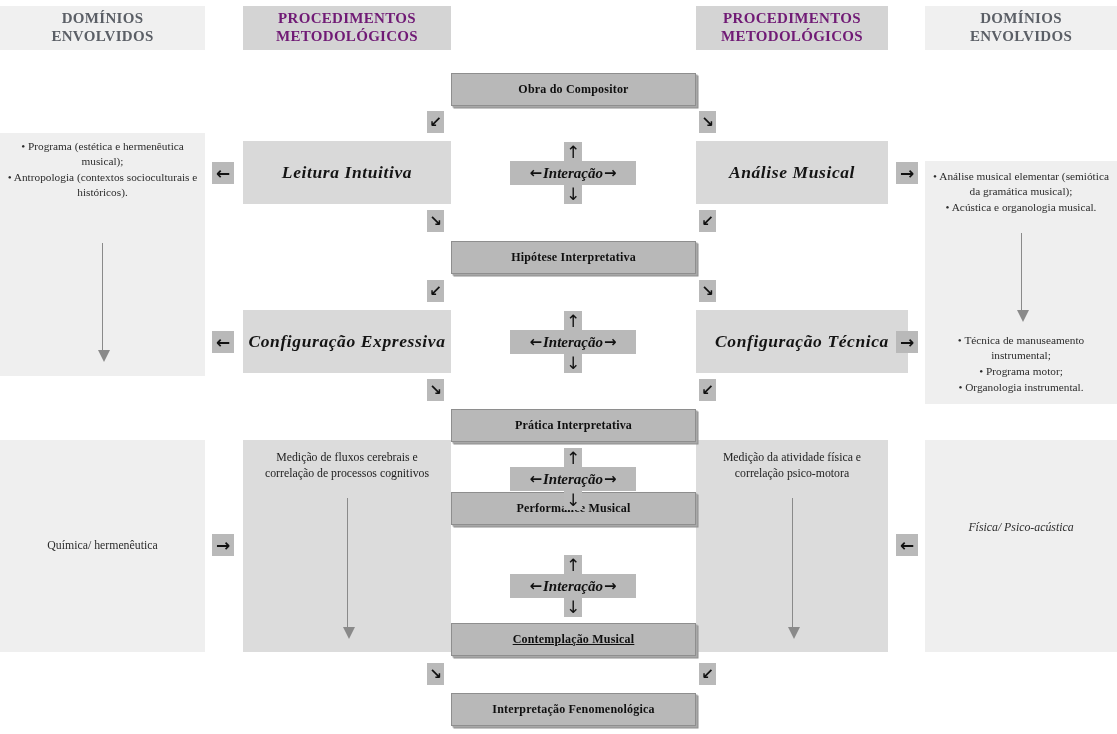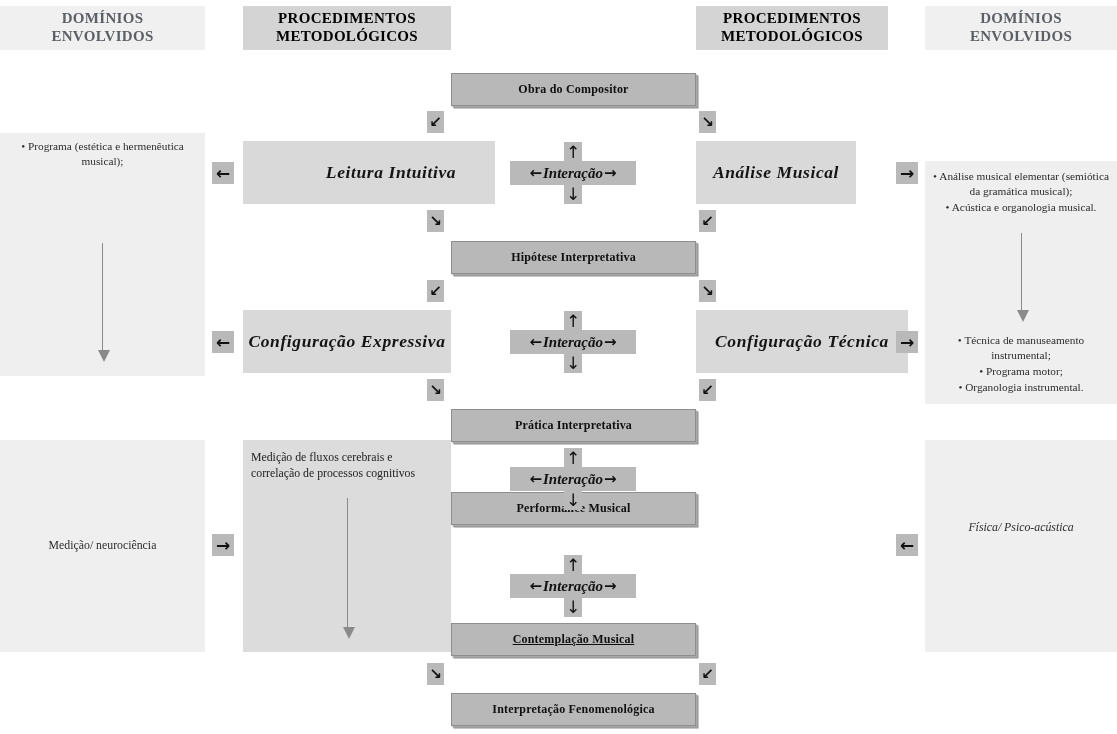--- a/index.html
+++ b/index.html
@@ -30,21 +30,21 @@
     letter-spacing: 0.3px;
     line-height: 1.18;
   }
   .col-header.domain {
     background: #f0f0f0;
     color: #5b5f66;
     font-size: 15px;
   }
   .col-header.proc {
     background: #d4d4d4;
-    color: #000000;
+    color: #701a75;
     font-size: 15px;
   }
   .col-header.objeto {
     background: #b6b6b6;
     color: #15171c;
     font-size: 15.5px;
   }
 
   
   .domain-panel {
@@ -99,21 +99,21 @@
   
   .method-bg {
     position: absolute;
     background: #dcdcdc;
   }
   .method-bg .cap {
     position: absolute;
     left: 8px;
     right: 8px;
     top: 10px;
-    text-align: left;
+    text-align: center;
     font-size: 11.8px;
     line-height: 1.32;
     color: #232323;
   }
 
   
   .proc-box {
     position: absolute;
     background: #d9d9d9;
     display: flex;
@@ -242,20 +242,21 @@
     <div>
       <div>DOMÍNIOS</div>
       <div>ENVOLVIDOS</div>
     </div>
   </div>
 
   <div class="domain-panel" style="left:0px; top:133px; width:205px; height:243px;">
     <div class="bullets">
       <ul>
         <li>Programa (estética e hermenêutica musical);</li>
+        <li>Antropologia (contextos socioculturais e históricos).</li>
       </ul>
     </div>
     <div class="long-arrow" style="left:102px; top:110px; height:108px;"></div>
   </div>
 
   <div class="domain-panel" style="left:925px; top:133px; width:192px; height:243px;margin-top:28px;">
     <div class="bullets" style="top:8px;">
       <ul>
         <li>Análise musical elementar (semiótica da gramática musical);</li>
         <li>Acústica e organologia musical.</li>
@@ -265,35 +266,42 @@
     <div class="bullets" style="top:172px;">
       <ul>
         <li>Técnica de manuseamento instrumental;</li>
         <li>Programa motor;</li>
         <li>Organologia instrumental.</li>
       </ul>
     </div>
   </div>
 
   <div class="domain-panel" style="left:0px; top:440px; width:205px; height:212px;">
-    <div class="panel-center-label" style="top:98px;">Medição/ neurociência</div>
+    <div class="panel-center-label" style="top:98px;">Química/ hermenêutica</div>
   </div>
 
   <div class="domain-panel" style="left:925px; top:440px; width:192px; height:212px;">
     <div class="panel-center-label" style="top:80px;font-style:italic;">Física/ Psico-acústica</div>
   </div>
 
   <div class="method-bg" style="left:243px; top:440px; width:208px; height:212px;">
     <div class="cap">
       <div>Medição de fluxos cerebrais e</div>
       <div>correlação de processos cognitivos</div>
     </div>
     <div class="long-arrow" style="left:104px; top:58px; height:130px;"></div>
   </div>
 
+  <div class="method-bg" style="left:696px; top:440px; width:192px; height:212px;">
+    <div class="cap">
+      <div>Medição da atividade física e</div>
+      <div>correlação psico-motora</div>
+    </div>
+    <div class="long-arrow" style="left:96px; top:58px; height:130px;"></div>
+  </div>
 
   <div class="obj-box" style="left:451px; top:73px; width:243px; height:31px;">
     <span>Obra do Compositor</span>
   </div>
 
   <div class="obj-box" style="left:451px; top:241px; width:243px; height:31px;">
     <span>Hipótese Interpretativa</span>
   </div>
 
   <div class="obj-box" style="left:451px; top:409px; width:243px; height:31px;">
@@ -305,25 +313,25 @@
   </div>
 
   <div class="obj-box" style="left:451px; top:623px; width:243px; height:31px;text-decoration:underline;">
     <span>Contemplação Musical</span>
   </div>
 
   <div class="obj-box" style="left:451px; top:693px; width:243px; height:31px;">
     <span>Interpretação Fenomenológica</span>
   </div>
 
-  <div class="proc-box" style="left:243px; top:141px; width:208px; height:63px;padding-left:44px;">
+  <div class="proc-box" style="left:243px; top:141px; width:208px; height:63px;">
     <span>Leitura Intuitiva</span>
   </div>
 
-  <div class="proc-box" style="left:696px; top:141px; width:160px; height:63px;">
+  <div class="proc-box" style="left:696px; top:141px; width:192px; height:63px;">
     <span>Análise Musical</span>
   </div>
 
   <div class="proc-box" style="left:243px; top:310px; width:208px; height:63px;">
     <span>Configuração Expressiva</span>
   </div>
 
   <div class="proc-box" style="left:696px; top:310px; width:212px; height:63px;">
     <span>Configuração Técnica</span>
   </div>

